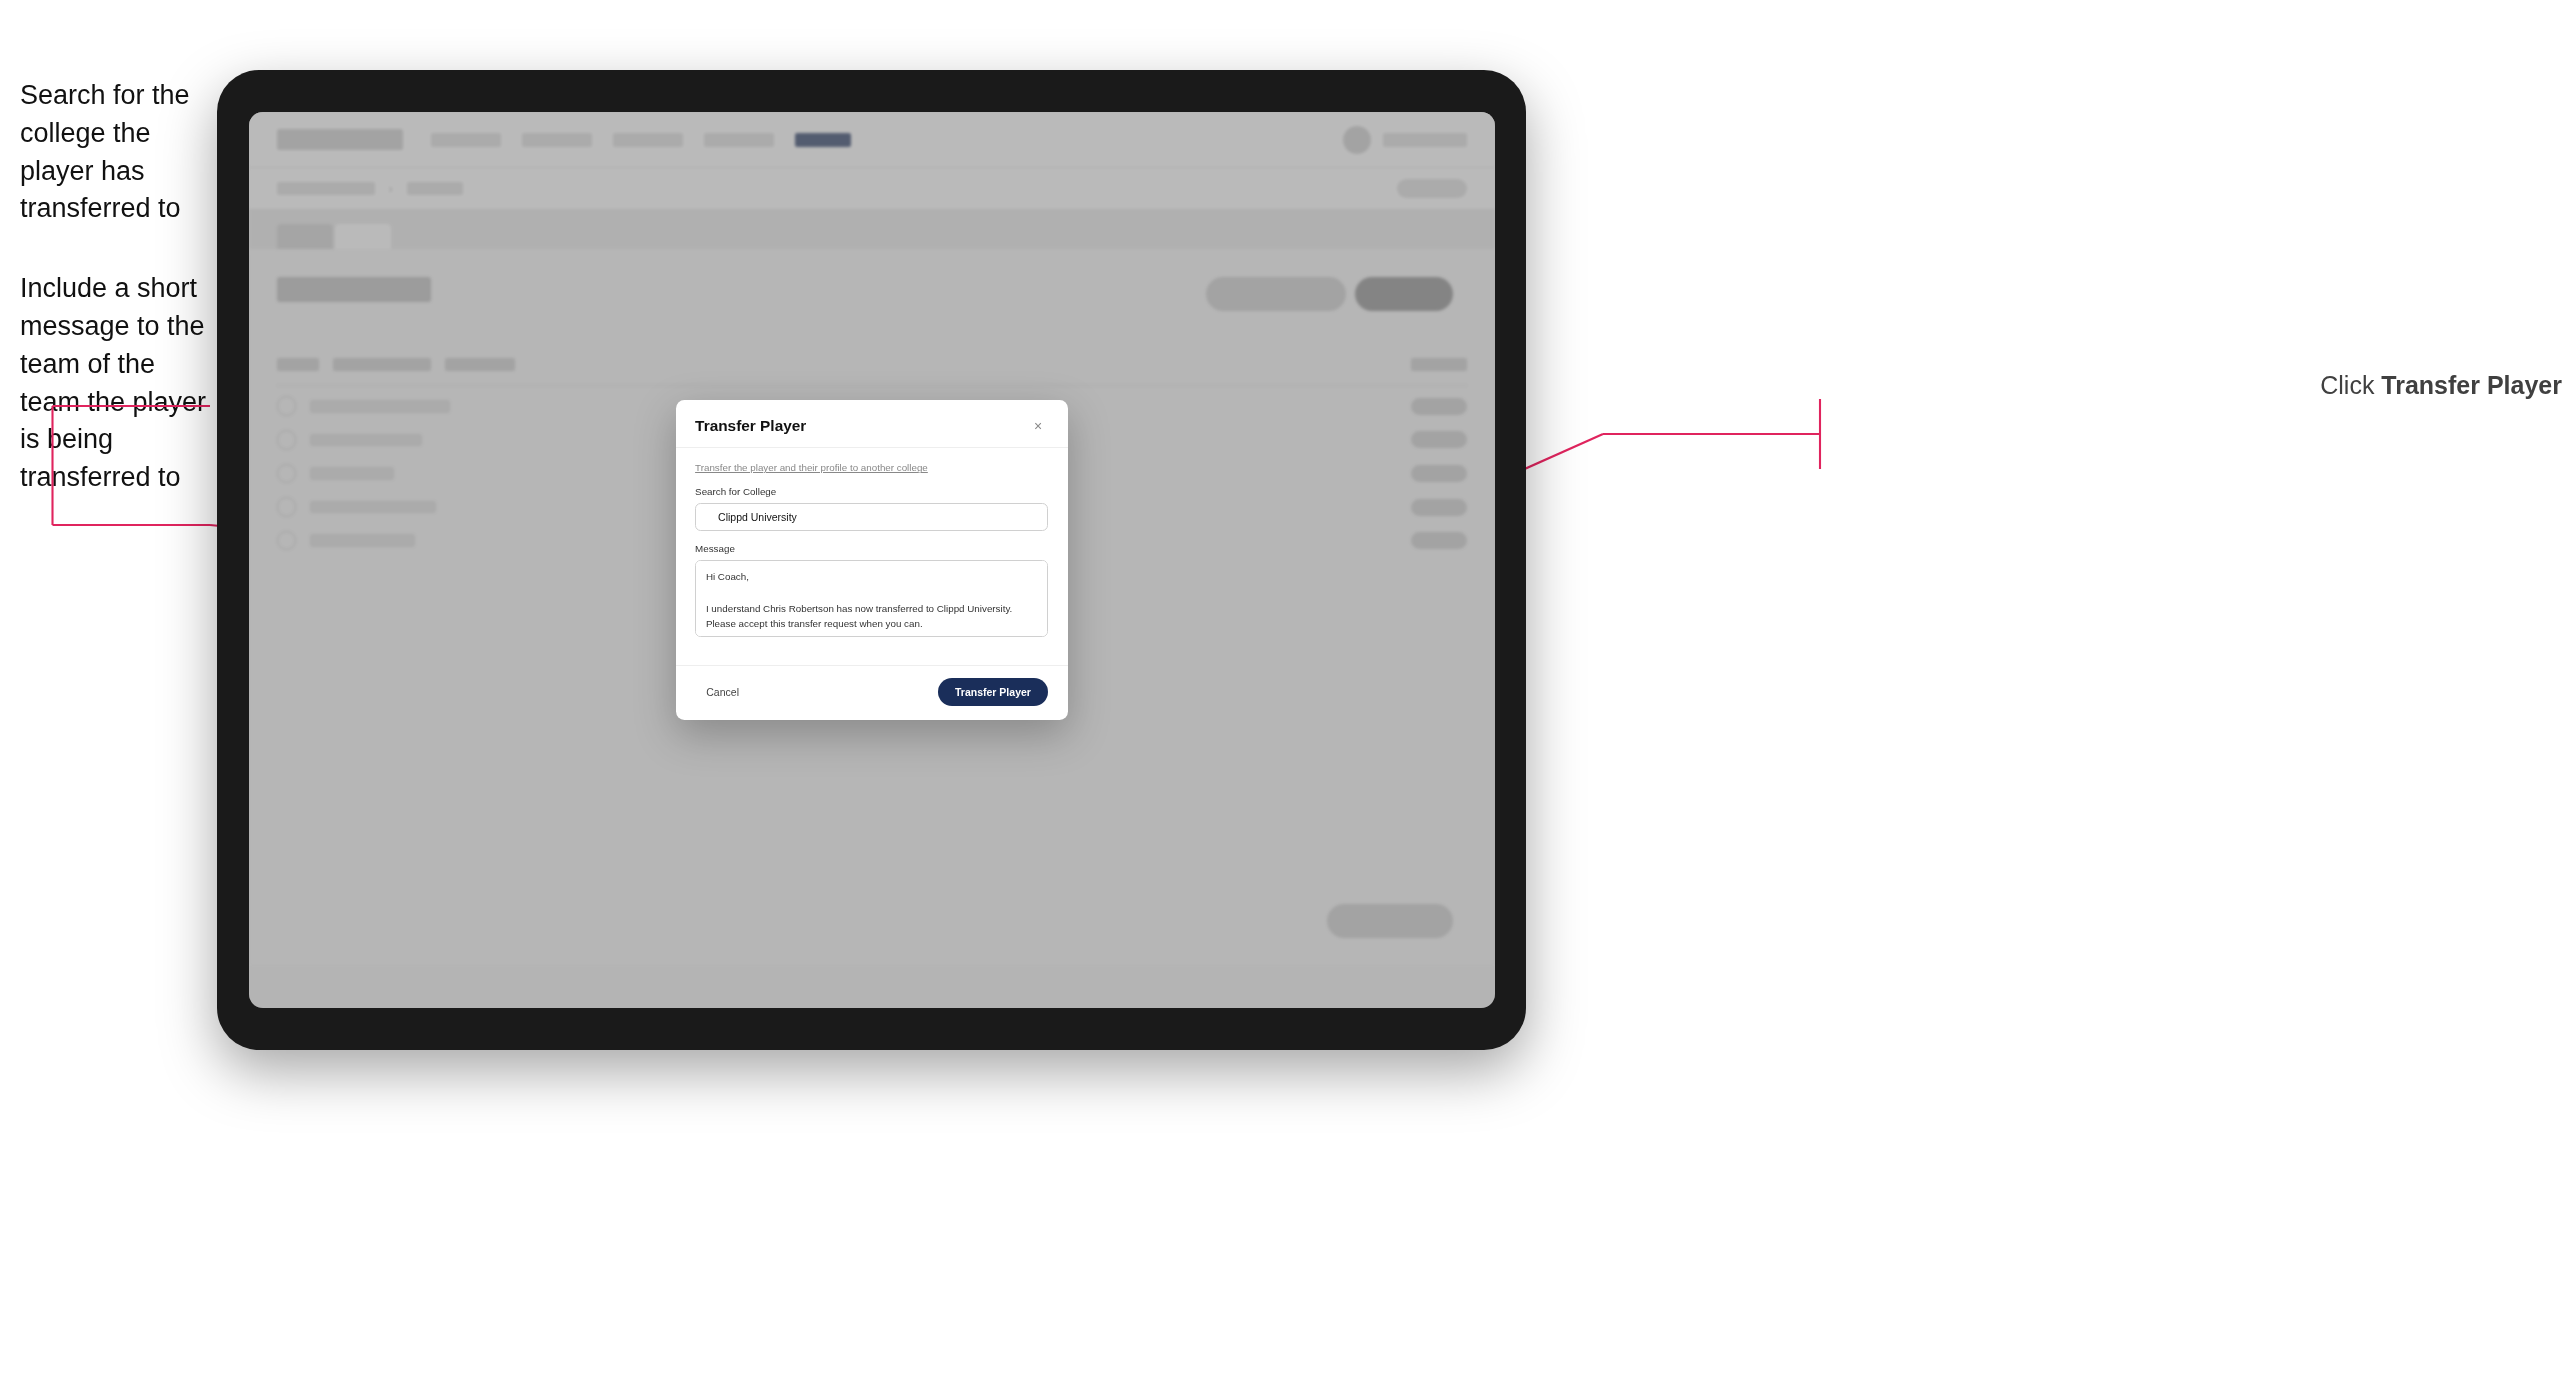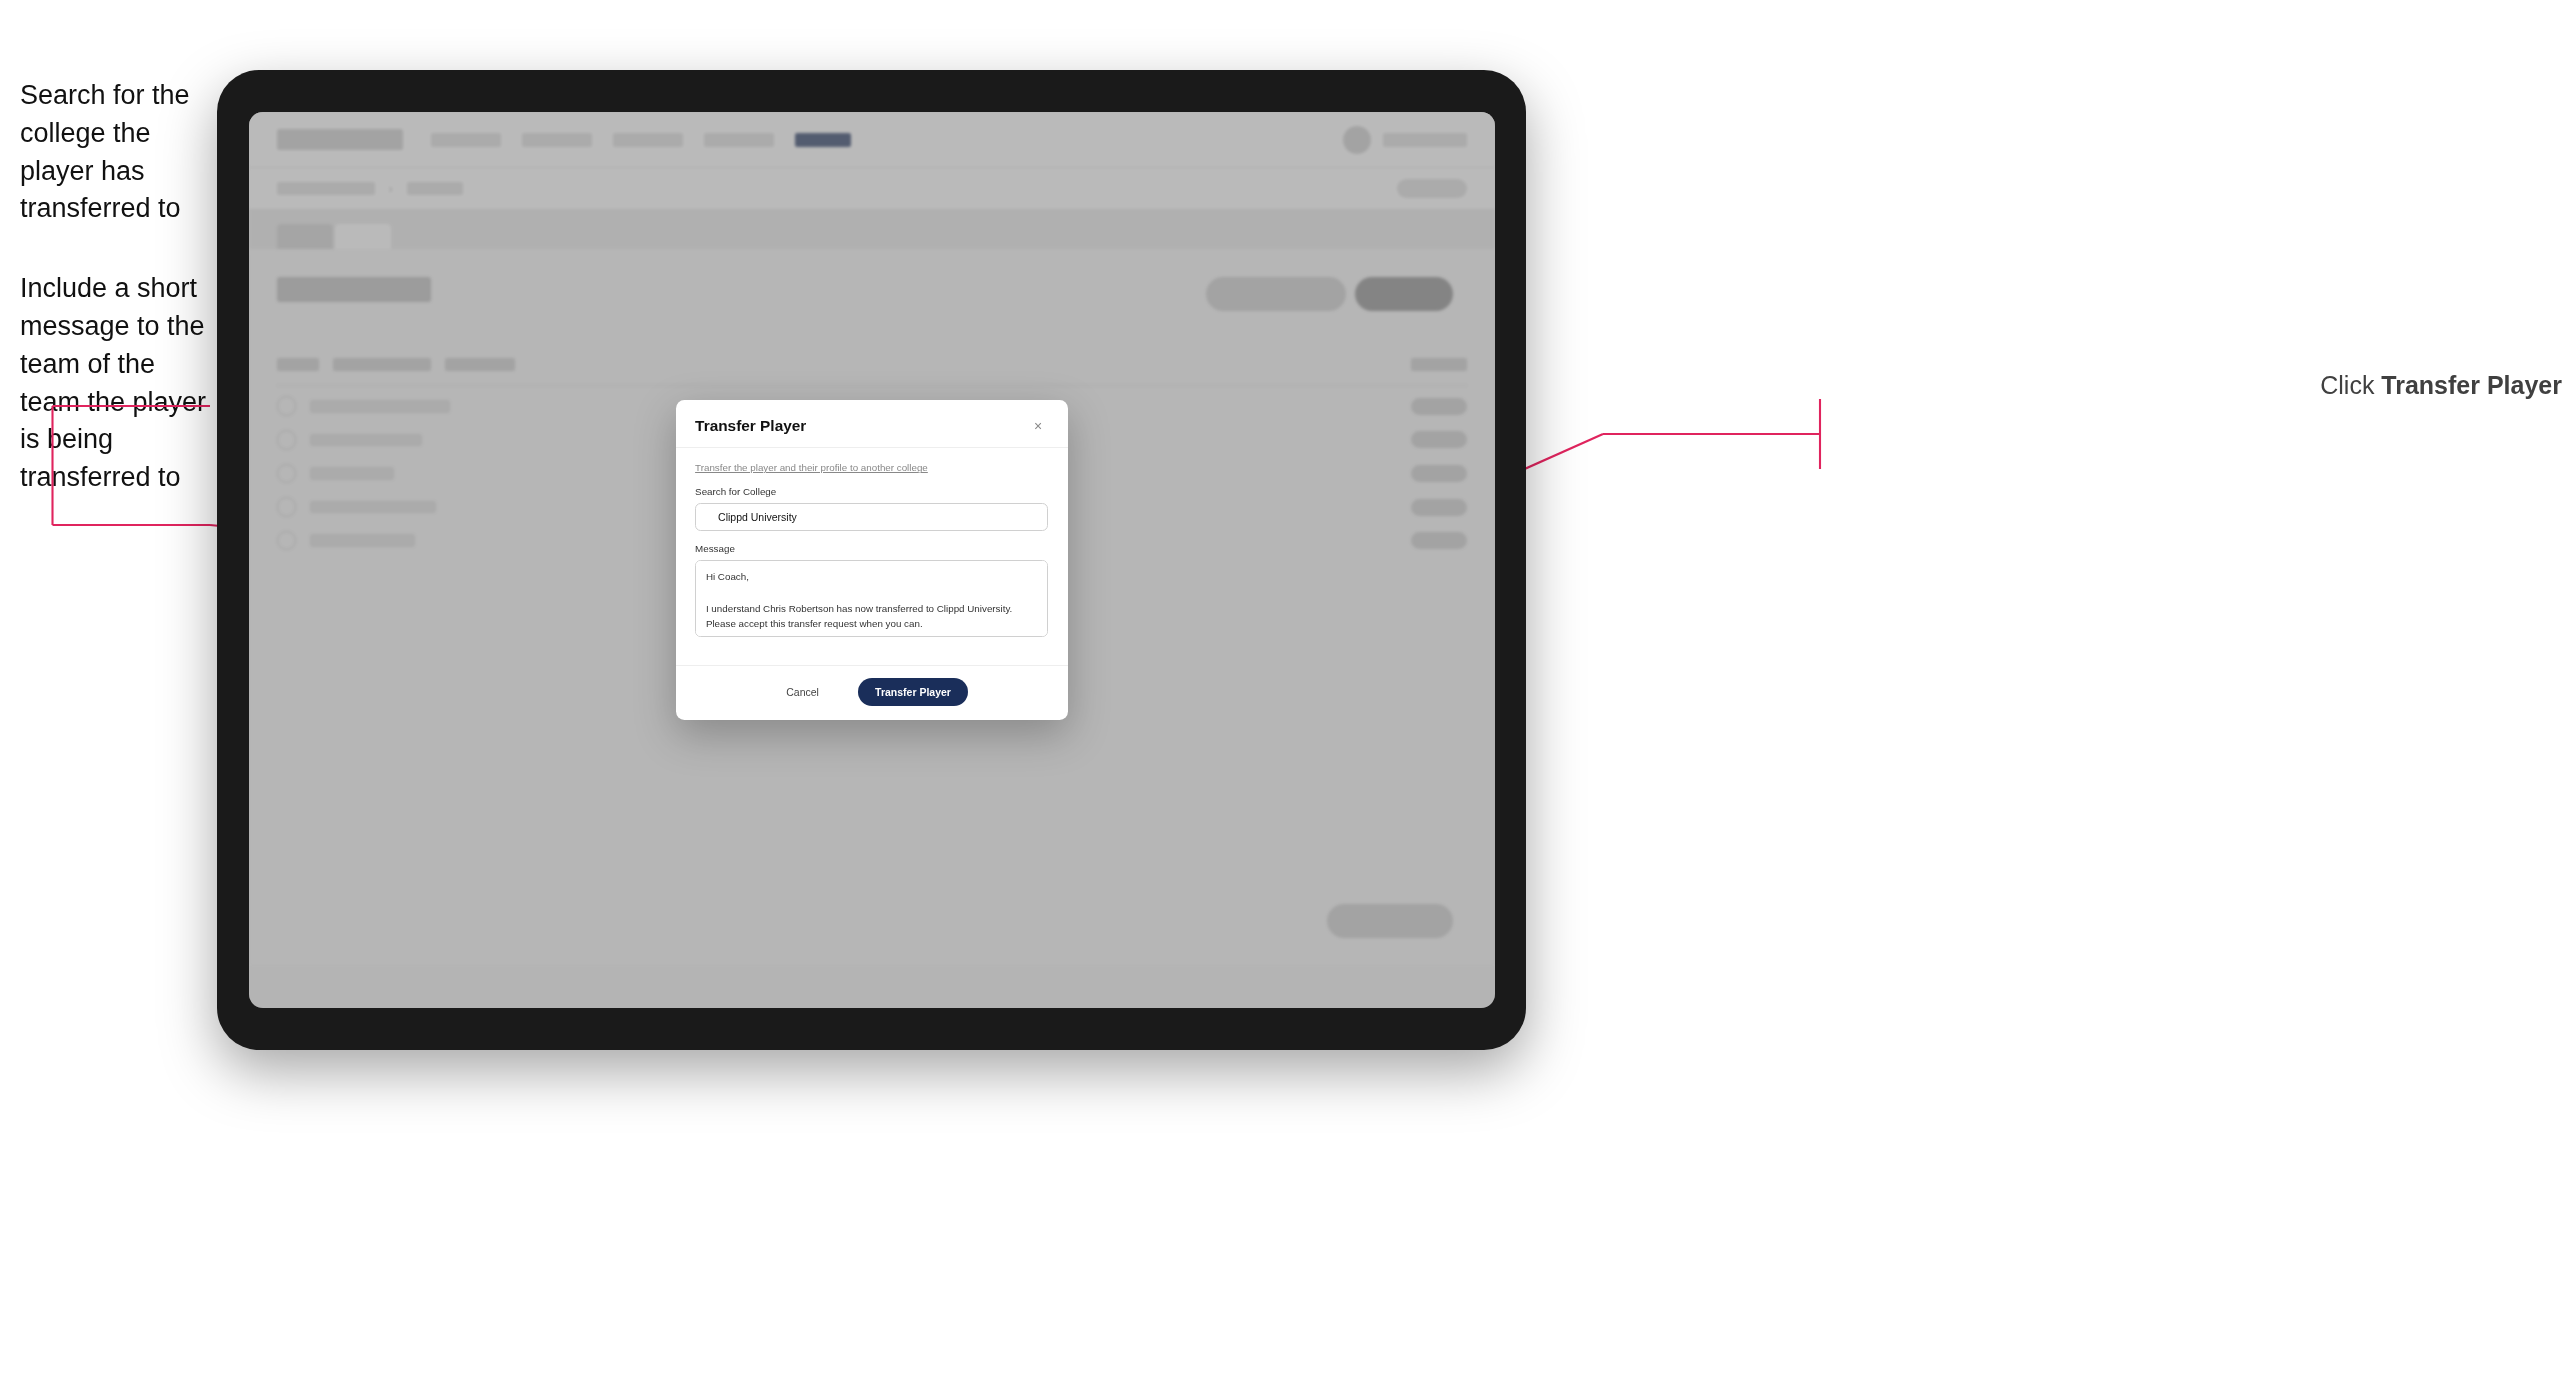--- a/index.html
+++ b/index.html
@@ -299,21 +299,21 @@
       resize: none;
       height: 77px;
       font-family: inherit;
       outline: none;
       background: #fff;
     }
 
     .modal-footer {
       display: flex;
       align-items: center;
-      justify-content: center;
+      justify-content: space-between;
       padding: 11.2px 19.6px 14px;
       gap: 28px;
       border-top: 0.7px solid #eee;
     }
 
     .btn-cancel {
       font-size: 10.5px;
       color: #444;
       background: none;
       border: none;

